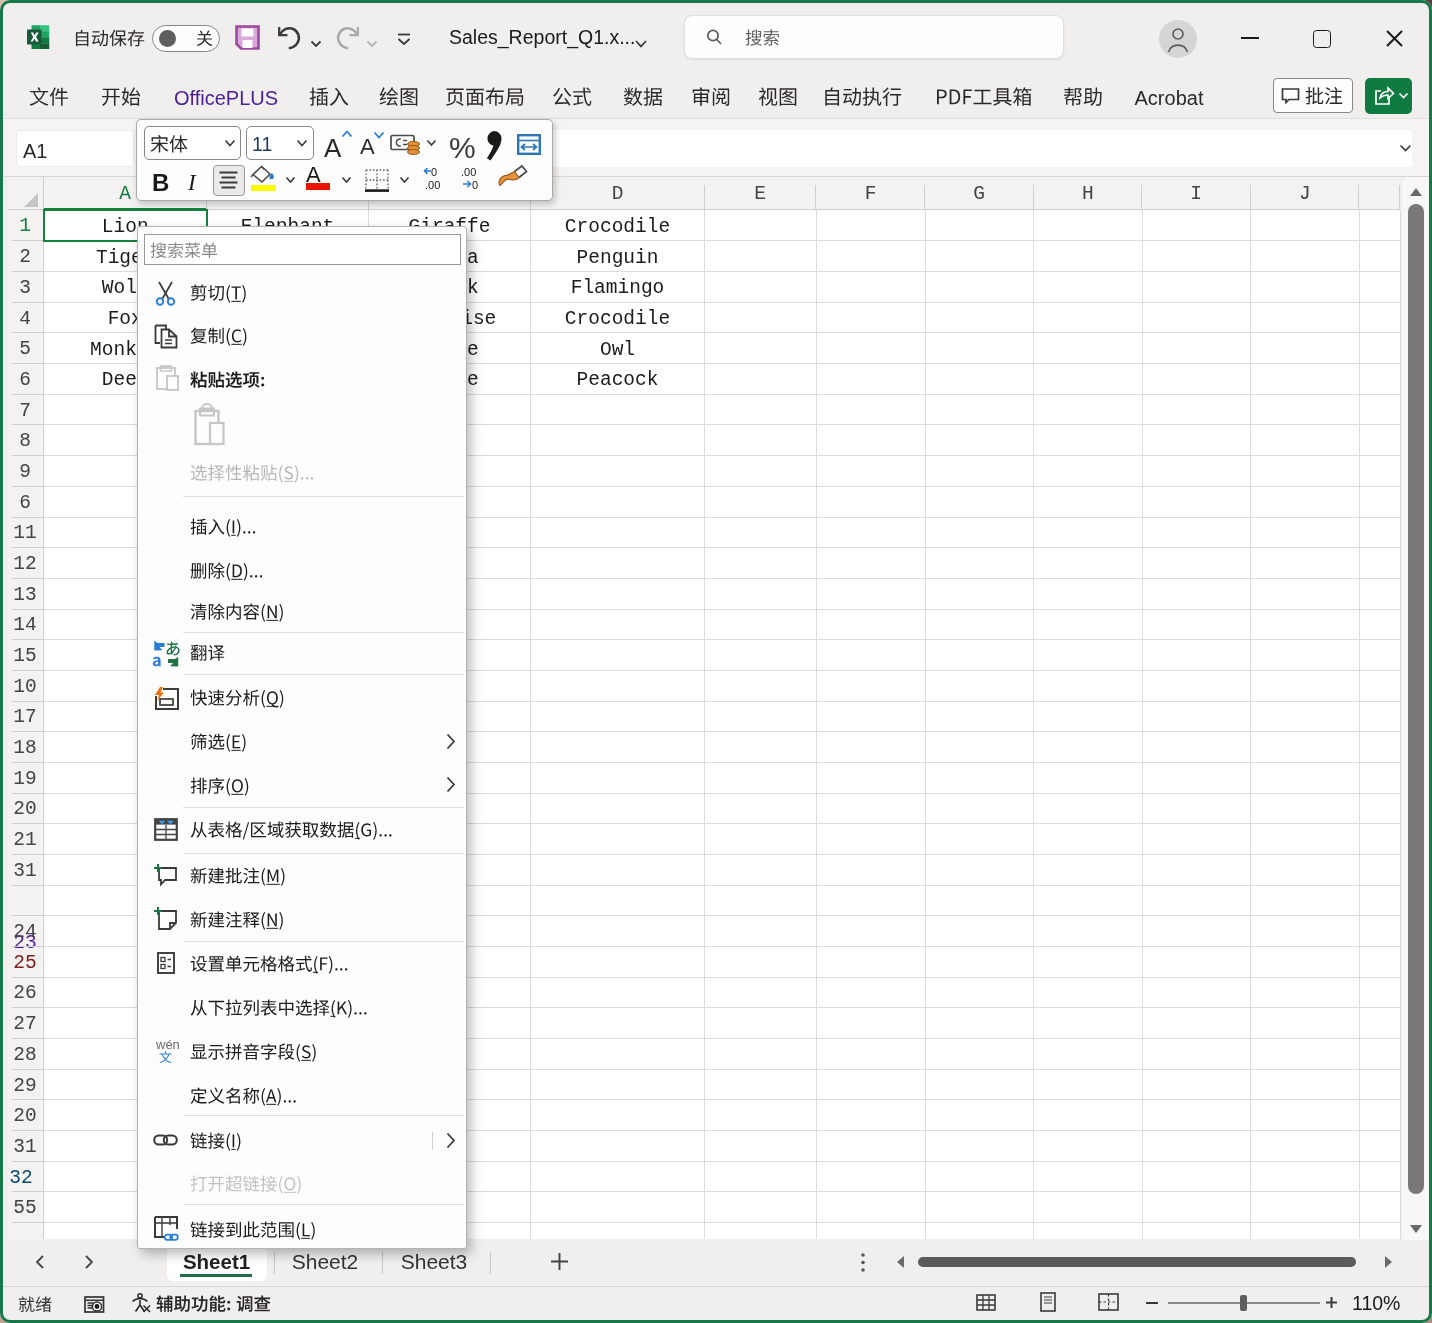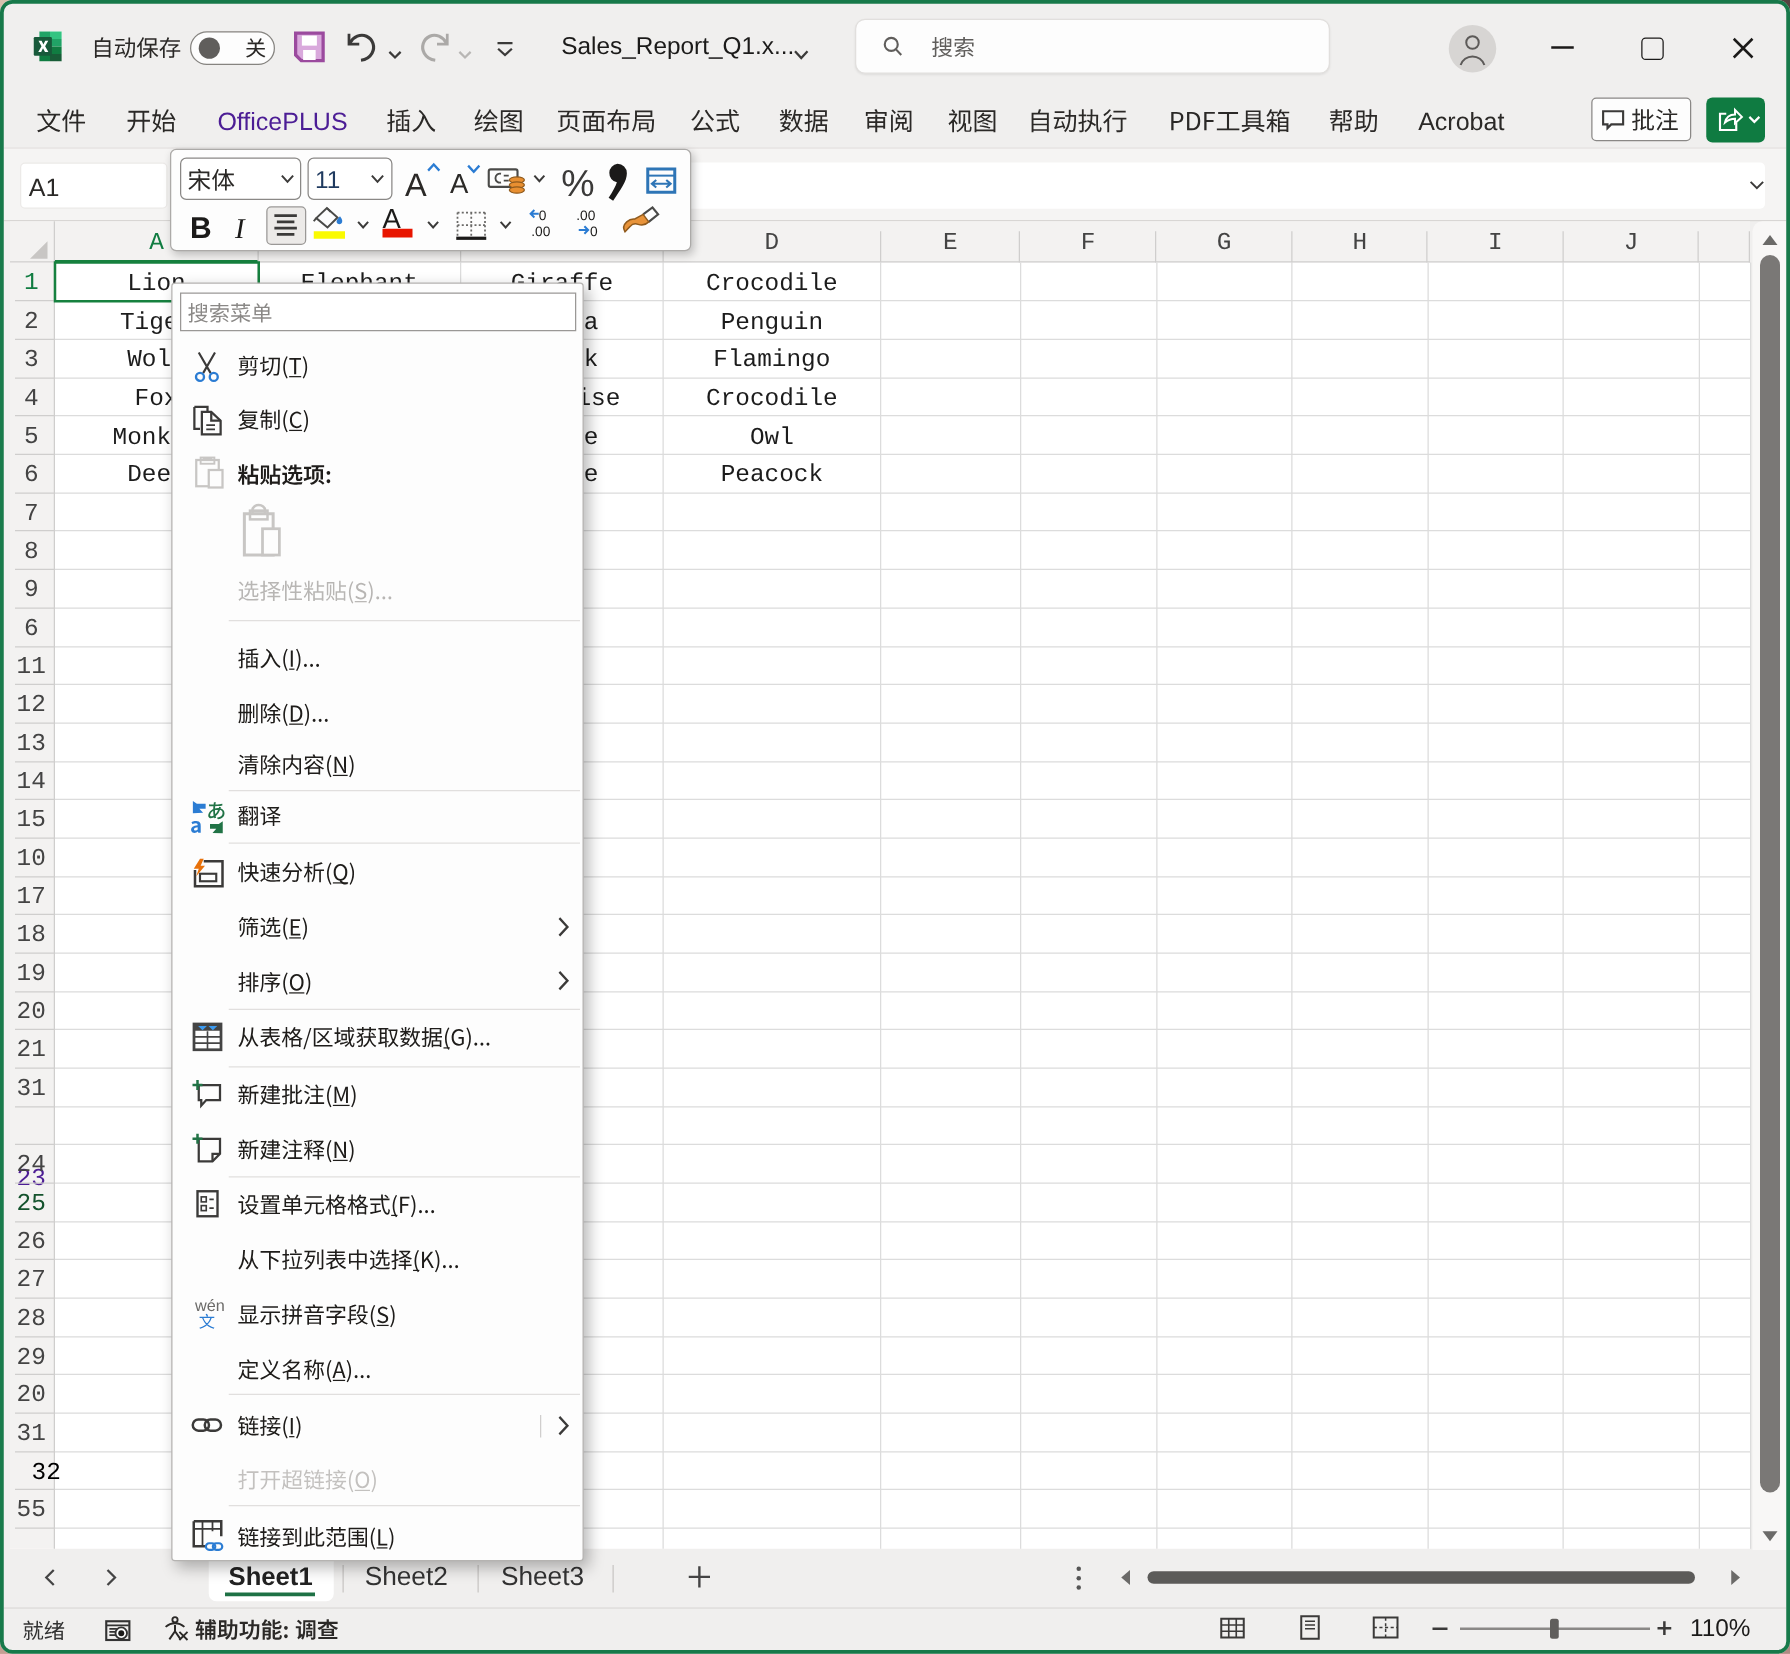--- a/index.html
+++ b/index.html
@@ -259,35 +259,35 @@
 <div style="position:absolute;left:25.0px;transform:translateX(-50%);top:800.4px;font:400 19.5px 'Liberation Mono',monospace;color:#444;line-height:19.5px;letter-spacing:0;white-space:pre">20</div>
 <div style="position:absolute;left:12.0px;top:823.2px;width:32.0px;height:1.1px;background:#cfcecd"></div>
 <div style="position:absolute;left:25.0px;transform:translateX(-50%);top:831.0px;font:400 19.5px 'Liberation Mono',monospace;color:#444;line-height:19.5px;letter-spacing:0;white-space:pre">21</div>
 <div style="position:absolute;left:12.0px;top:853.9px;width:32.0px;height:1.1px;background:#cfcecd"></div>
 <div style="position:absolute;left:25.0px;transform:translateX(-50%);top:861.7px;font:400 19.5px 'Liberation Mono',monospace;color:#444;line-height:19.5px;letter-spacing:0;white-space:pre">31</div>
 <div style="position:absolute;left:12.0px;top:884.6px;width:32.0px;height:1.1px;background:#cfcecd"></div>
 <div style="position:absolute;left:25.0px;transform:translateX(-50%);top:934px;font:400 19.5px 'Liberation Mono',monospace;color:#4c1d95;line-height:19.5px;letter-spacing:0;white-space:pre">23</div>
 <div style="position:absolute;left:12.0px;top:915.3px;width:32.0px;height:1.1px;background:#cfcecd"></div>
 <div style="position:absolute;left:25.0px;transform:translateX(-50%);top:923.1px;font:400 19.5px 'Liberation Mono',monospace;color:#444;line-height:19.5px;letter-spacing:0;white-space:pre">24</div>
 <div style="position:absolute;left:12.0px;top:946.0px;width:32.0px;height:1.1px;background:#cfcecd"></div>
-<div style="position:absolute;left:25.0px;transform:translateX(-50%);top:953.8px;font:400 19.5px 'Liberation Mono',monospace;color:#14532d;line-height:19.5px;letter-spacing:0;white-space:pre">25</div>
+<div style="position:absolute;left:25.0px;transform:translateX(-50%);top:953.8px;font:400 19.5px 'Liberation Mono',monospace;color:#7f1d1d;line-height:19.5px;letter-spacing:0;white-space:pre">25</div>
 <div style="position:absolute;left:12.0px;top:976.7px;width:32.0px;height:1.1px;background:#cfcecd"></div>
 <div style="position:absolute;left:25.0px;transform:translateX(-50%);top:984.4px;font:400 19.5px 'Liberation Mono',monospace;color:#444;line-height:19.5px;letter-spacing:0;white-space:pre">26</div>
 <div style="position:absolute;left:12.0px;top:1007.3px;width:32.0px;height:1.1px;background:#cfcecd"></div>
 <div style="position:absolute;left:25.0px;transform:translateX(-50%);top:1015.1px;font:400 19.5px 'Liberation Mono',monospace;color:#444;line-height:19.5px;letter-spacing:0;white-space:pre">27</div>
 <div style="position:absolute;left:12.0px;top:1038.0px;width:32.0px;height:1.1px;background:#cfcecd"></div>
 <div style="position:absolute;left:25.0px;transform:translateX(-50%);top:1045.8px;font:400 19.5px 'Liberation Mono',monospace;color:#444;line-height:19.5px;letter-spacing:0;white-space:pre">28</div>
 <div style="position:absolute;left:12.0px;top:1068.7px;width:32.0px;height:1.1px;background:#cfcecd"></div>
 <div style="position:absolute;left:25.0px;transform:translateX(-50%);top:1076.5px;font:400 19.5px 'Liberation Mono',monospace;color:#444;line-height:19.5px;letter-spacing:0;white-space:pre">29</div>
 <div style="position:absolute;left:12.0px;top:1099.4px;width:32.0px;height:1.1px;background:#cfcecd"></div>
 <div style="position:absolute;left:25.0px;transform:translateX(-50%);top:1107.2px;font:400 19.5px 'Liberation Mono',monospace;color:#444;line-height:19.5px;letter-spacing:0;white-space:pre">20</div>
 <div style="position:absolute;left:12.0px;top:1130.0px;width:32.0px;height:1.1px;background:#cfcecd"></div>
 <div style="position:absolute;left:25.0px;transform:translateX(-50%);top:1137.8px;font:400 19.5px 'Liberation Mono',monospace;color:#444;line-height:19.5px;letter-spacing:0;white-space:pre">31</div>
 <div style="position:absolute;left:12.0px;top:1160.7px;width:32.0px;height:1.1px;background:#cfcecd"></div>
-<div style="position:absolute;left:37px;transform:translateX(-50%);top:1168.5px;font:400 19.5px 'Liberation Mono',monospace;color:#000000;line-height:19.5px;letter-spacing:0;white-space:pre">32</div>
+<div style="position:absolute;left:21px;transform:translateX(-50%);top:1168.5px;font:400 19.5px 'Liberation Mono',monospace;color:#0c4a6e;line-height:19.5px;letter-spacing:0;white-space:pre">32</div>
 <div style="position:absolute;left:12.0px;top:1191.4px;width:32.0px;height:1.1px;background:#cfcecd"></div>
 <div style="position:absolute;left:25.0px;transform:translateX(-50%);top:1199.2px;font:400 19.5px 'Liberation Mono',monospace;color:#444;line-height:19.5px;letter-spacing:0;white-space:pre">55</div>
 <div style="position:absolute;left:12.0px;top:1222.1px;width:32.0px;height:1.1px;background:#cfcecd"></div>
 <div style="position:absolute;left:205.9px;top:210.2px;width:1.1px;height:1029.3px;background:#dcdcdc"></div>
 <div style="position:absolute;left:367.9px;top:210.2px;width:1.1px;height:1029.3px;background:#dcdcdc"></div>
 <div style="position:absolute;left:530.0px;top:210.2px;width:1.1px;height:1029.3px;background:#dcdcdc"></div>
 <div style="position:absolute;left:704.0px;top:210.2px;width:1.1px;height:1029.3px;background:#dcdcdc"></div>
 <div style="position:absolute;left:815.5px;top:210.2px;width:1.1px;height:1029.3px;background:#dcdcdc"></div>
 <div style="position:absolute;left:924.5px;top:210.2px;width:1.1px;height:1029.3px;background:#dcdcdc"></div>
 <div style="position:absolute;left:1033.0px;top:210.2px;width:1.1px;height:1029.3px;background:#dcdcdc"></div>

